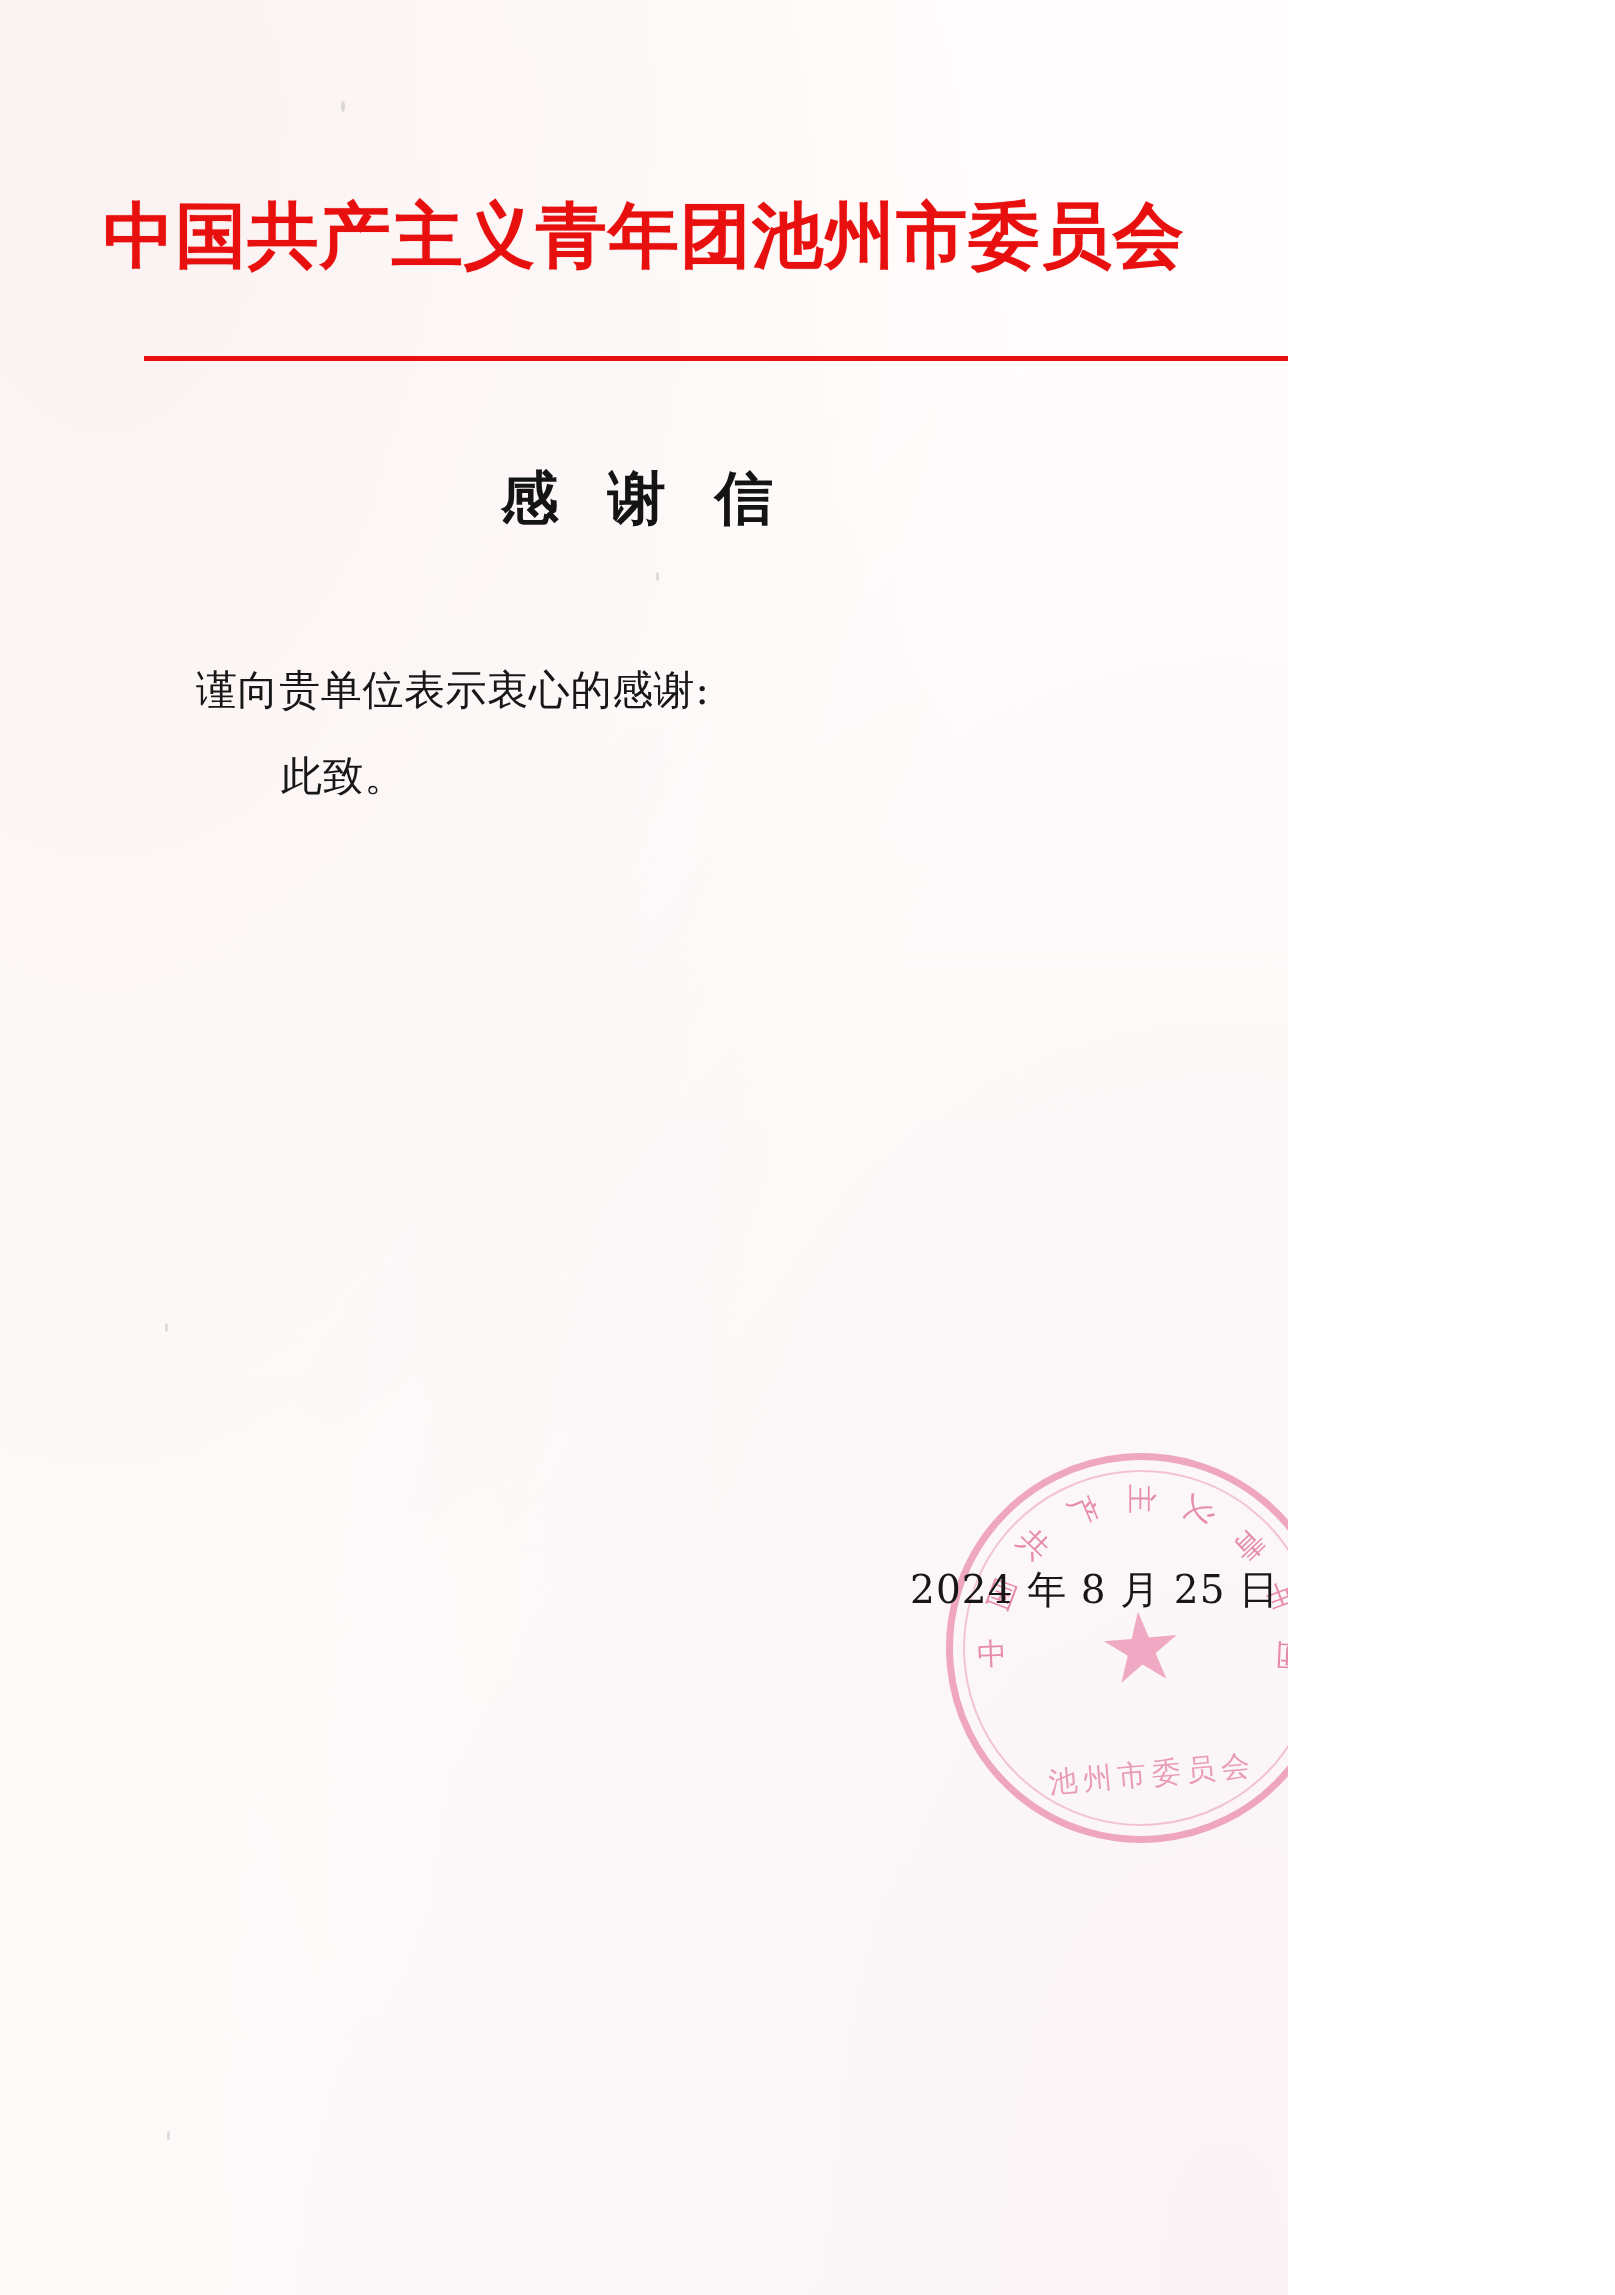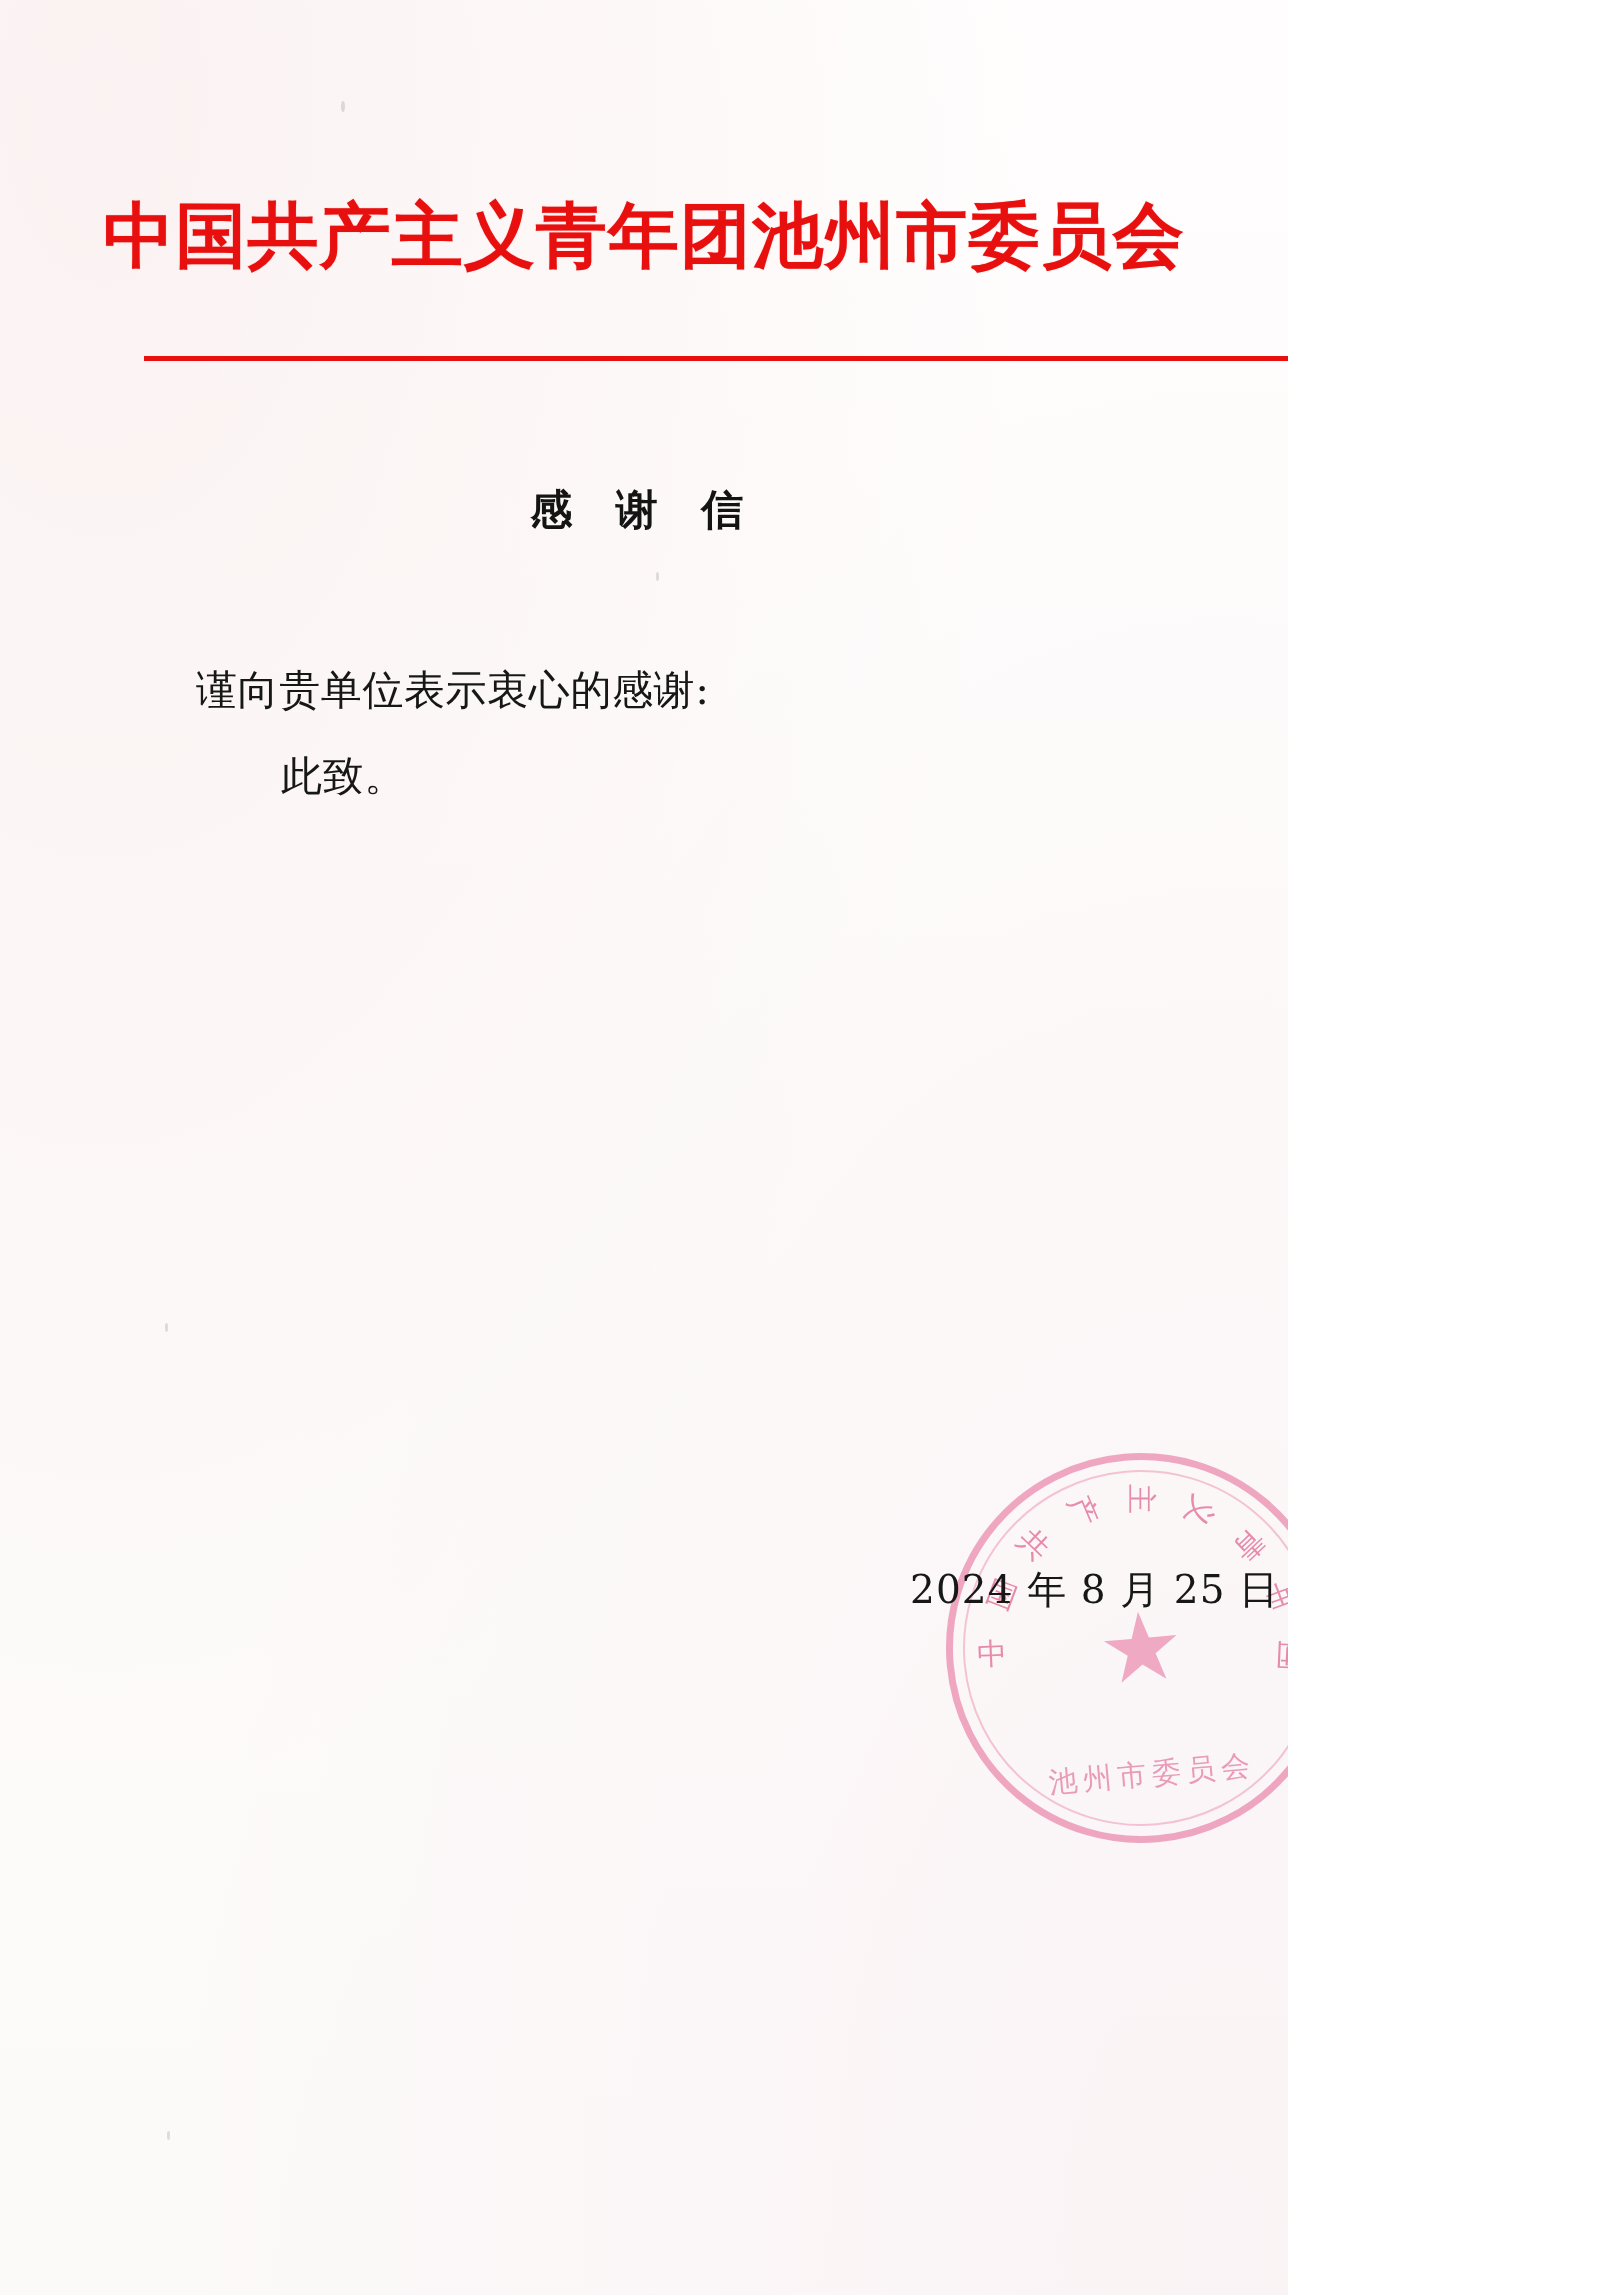--- a/index.html
+++ b/index.html
@@ -66,26 +66,26 @@
     width: 1325px;
     height: 5px;
     background: #e8100f;
     box-shadow: 0 3.3px 0 0 rgba(232,16,15,0.0);
   }
 
   
   .doc-title {
     position: absolute;
     left: 0;
-    top: 482px;
+    top: 460px;
     width: 100%;
     text-align: center;
     font-family: "DejaVu Serif", serif;
     font-weight: bold;
-    font-size: 42px;
+    font-size: 58px;
     letter-spacing: 14.5px;
     color: #141414;
   }
 
   
   .body-block {
     position: absolute;
     left: 196px;
     top: 657px;
     width: 1236px;

